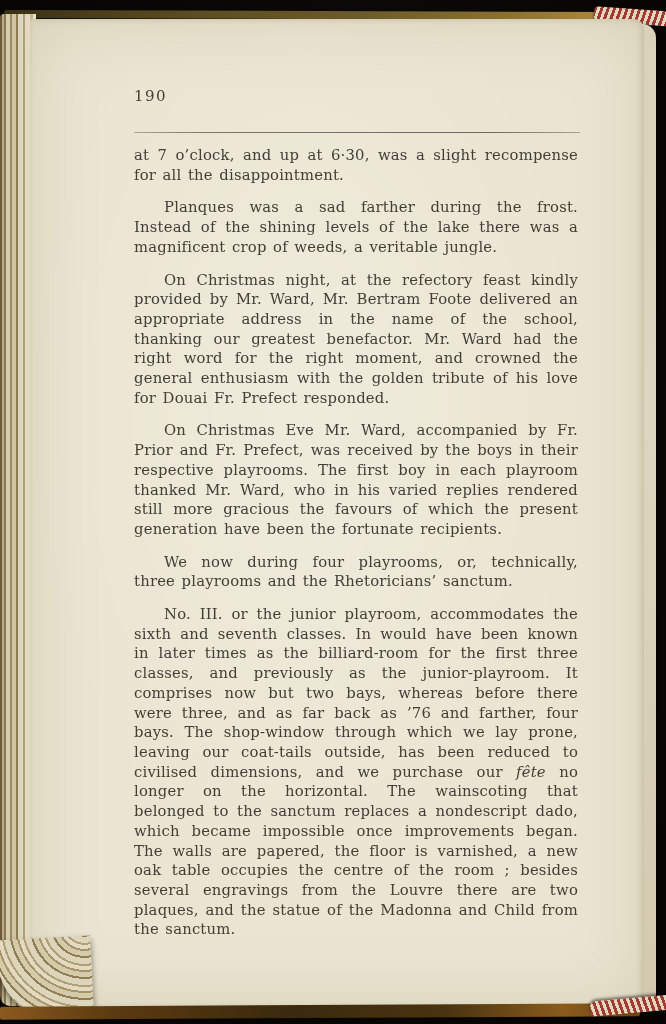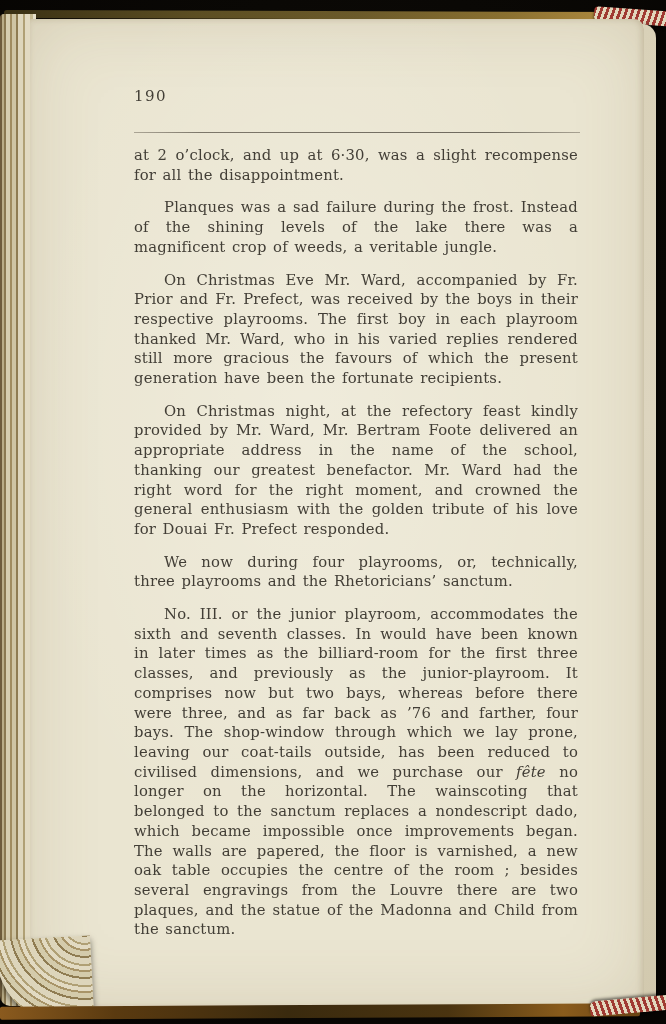--- a/index.html
+++ b/index.html
@@ -108,24 +108,24 @@
   <div class="cover-edge-top"></div>
   <div class="headband-top"></div>
   <div class="page-stack-left"></div>
 
   <div class="under-page"></div>
 
   <div class="book-page">
     <div class="page-number">190</div>
     <div class="head-rule"></div>
     <div class="page-body">
-        <p class="para"><span>at 2 o’clock, and up at 6·30, was a slight recompense for all the disappointment.</span></p>
-        <p class="para indent"><span>Planques was a sad failure during the frost. Instead of the shining levels of the lake there was a magnificent crop of weeds, a veritable jungle.</span></p>
+        <p class="para"><span>at 7 o’clock, and up at 6·30, was a slight recompense for all the disappointment.</span></p>
+        <p class="para indent"><span>Planques was a sad farther during the frost. Instead of the shining levels of the lake there was a magnificent crop of weeds, a veritable jungle.</span></p>
+        <p class="para indent"><span>On Christmas night, at the refectory feast kindly provided by Mr. Ward, Mr. Bertram Foote delivered an appropriate address in the name of the school, thanking our greatest benefactor. Mr. Ward had the right word for the right moment, and crowned the general enthusiasm with the golden tribute of his love for Douai Fr. Prefect responded.</span></p>
         <p class="para indent"><span>On Christmas Eve Mr. Ward, accompanied by Fr. Prior and Fr. Prefect, was received by the boys in their respective playrooms. The first boy in each playroom thanked Mr. Ward, who in his varied replies rendered still more gracious the favours of which the present generation have been the fortunate recipients.</span></p>
-        <p class="para indent"><span>On Christmas night, at the refectory feast kindly provided by Mr. Ward, Mr. Bertram Foote delivered an appropriate address in the name of the school, thanking our greatest benefactor. Mr. Ward had the right word for the right moment, and crowned the general enthusiasm with the golden tribute of his love for Douai Fr. Prefect responded.</span></p>
         <p class="para indent"><span>We now during four playrooms, or, technically, three playrooms and the Rhetoricians’ sanctum.</span></p>
         <p class="para indent"><span>No. III. or the junior playroom, accommodates the sixth and seventh classes. In would have been known in later times as the billiard-room for the first three classes, and previously as the junior-playroom. It comprises now but two bays, whereas before there were three, and as far back as ’76 and farther, four bays. The shop-window through which we lay prone, leaving our coat-tails outside, has been reduced to civilised dimensions, and we purchase our </span><span class="it">fête</span><span> no longer on the horizontal. The wainscoting that belonged to the sanctum replaces a nondescript dado, which became impossible once improvements began. The walls are papered, the floor is varnished, a new oak table occupies the centre of the room ; besides several engravings from the Louvre there are two plaques, and the statue of the Madonna and Child from the sanctum.</span></p>
       </div>
   </div>
 
   <div class="page-stack-fan"></div>
   <div class="cover-edge-bottom"></div>
   <div class="tailband-bottom"></div>
 
 </div>

